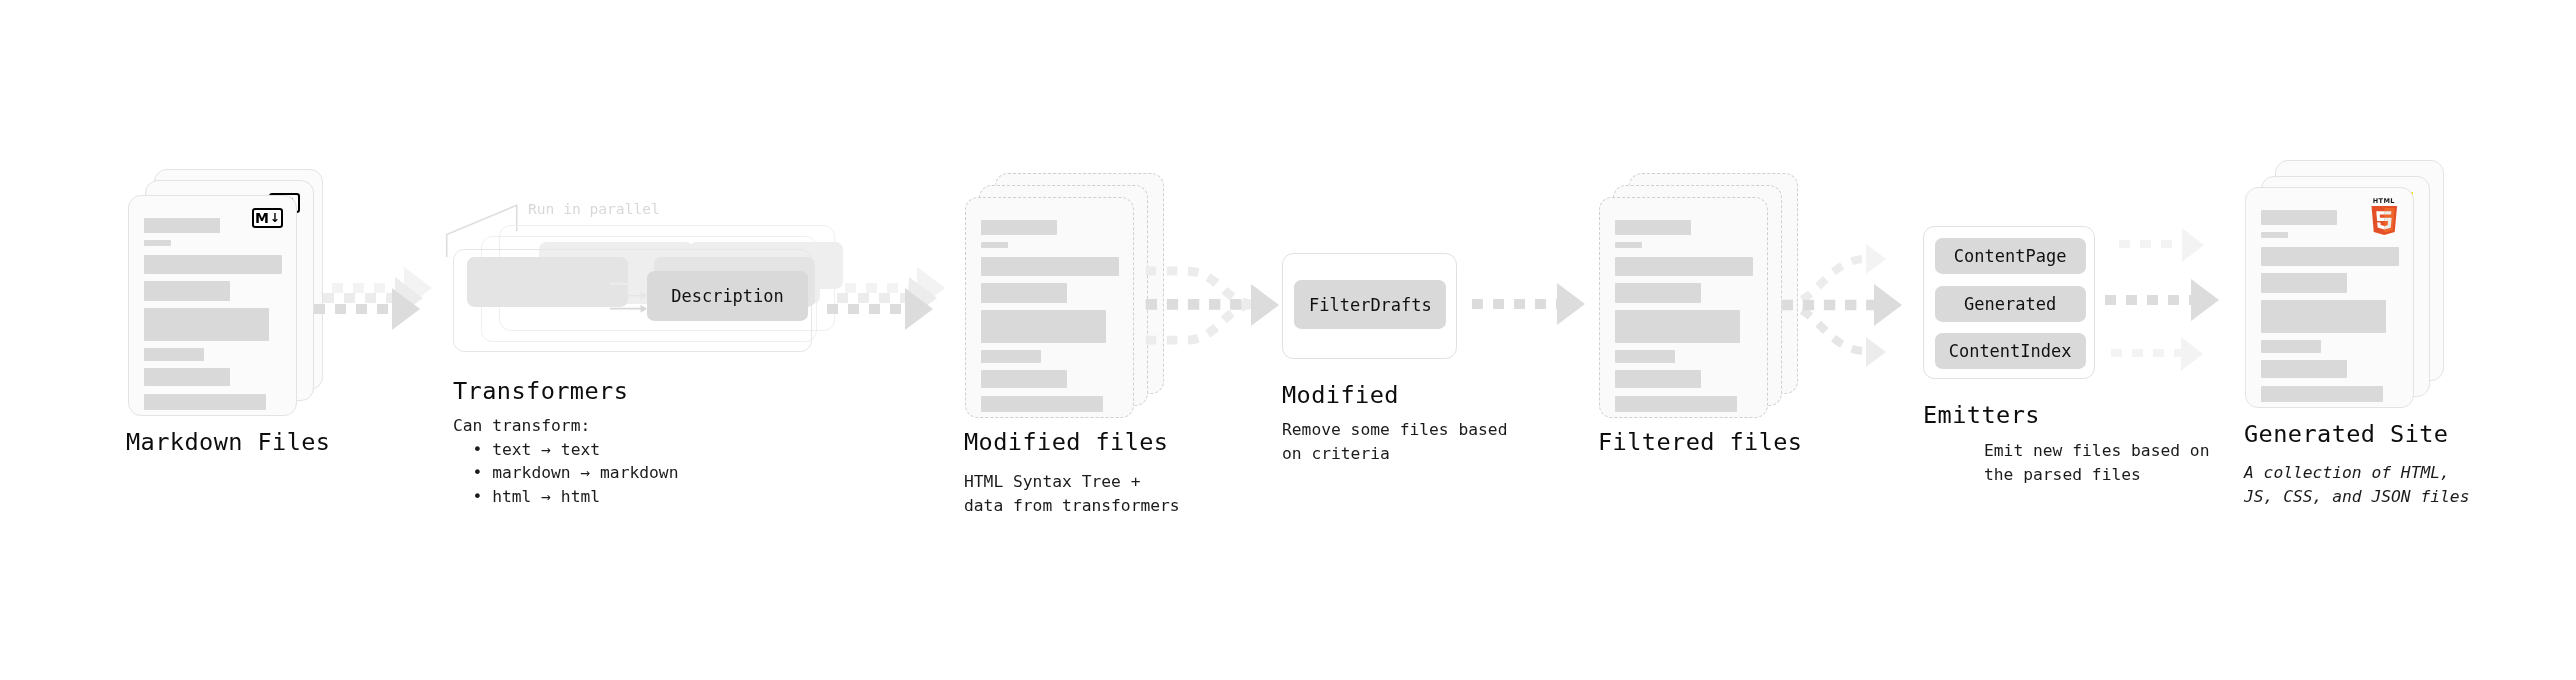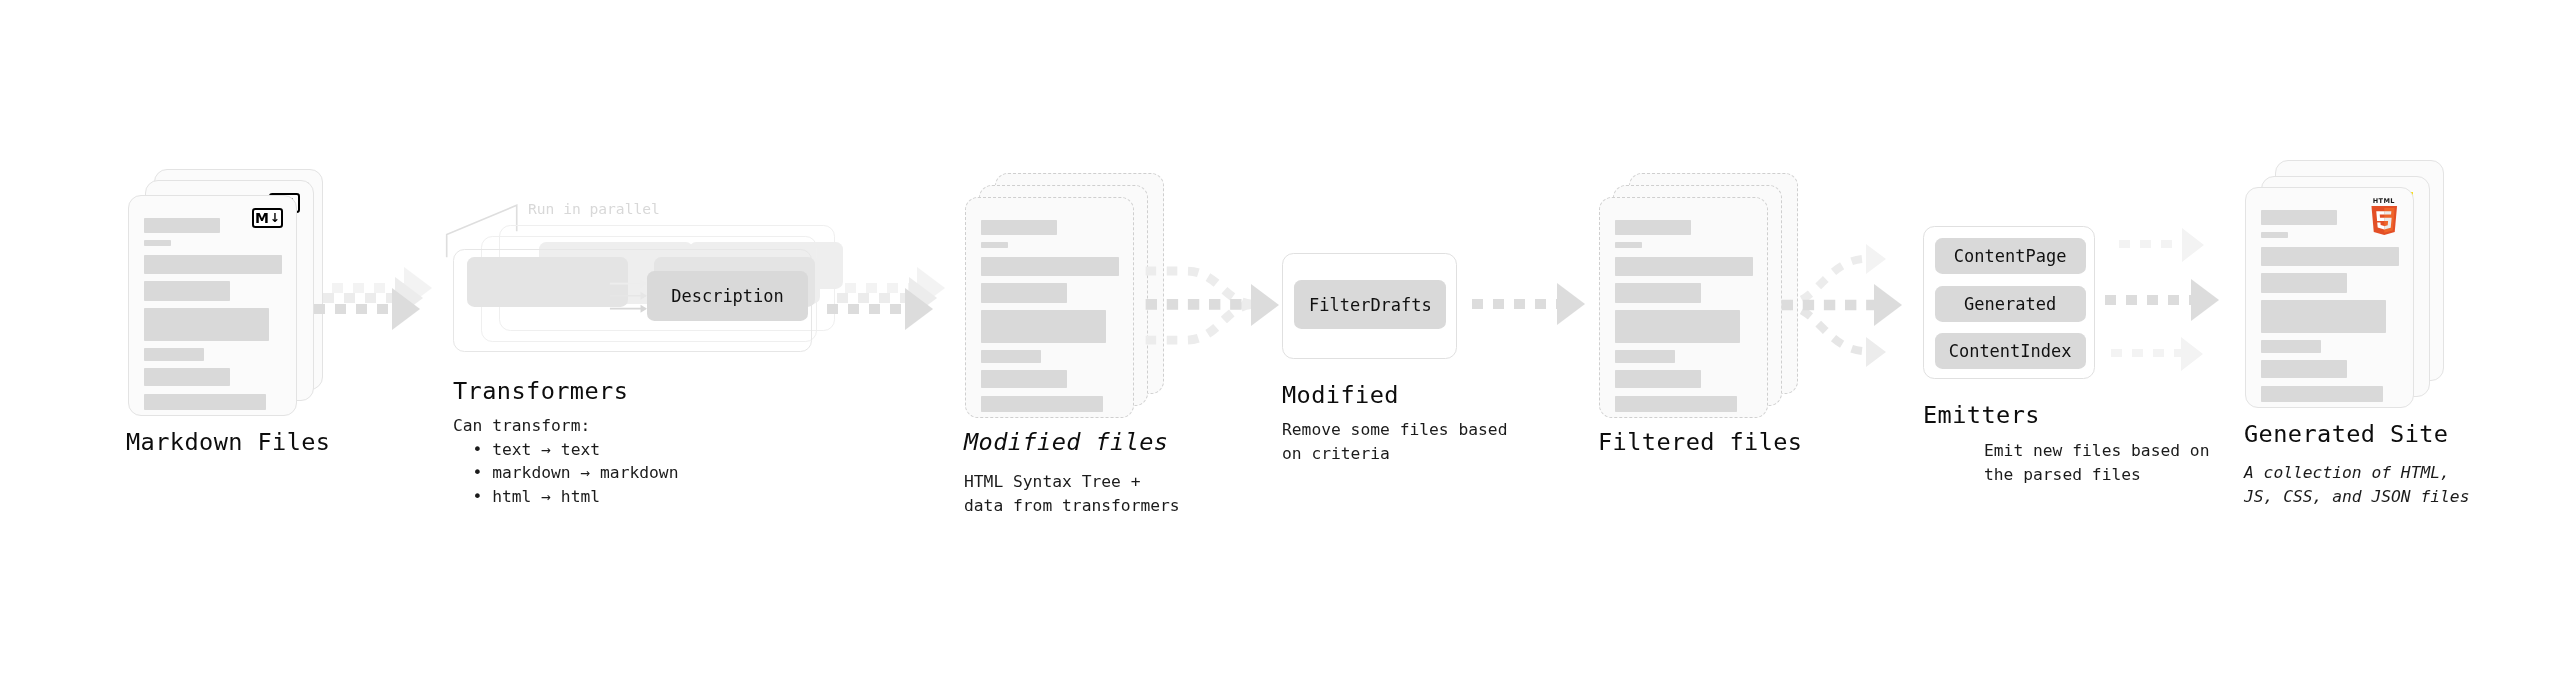--- a/index.html
+++ b/index.html
@@ -224,21 +224,21 @@
         <div class="bar b-title"></div>
         <div class="bar b-tiny"></div>
         <div class="bar b-wide"></div>
         <div class="bar b-mid"></div>
         <div class="bar b-tall"></div>
         <div class="bar b-short"></div>
         <div class="bar b-mid2"></div>
         <div class="bar b-last"></div>
       </div>
     </div>
-    <div class="lbl-title" style="left:964px;top:428px;font-style:italic;">Modified files</div>
+    <div class="lbl-title" style="left:964px;top:428px;">Modified files</div>
     <div class="lbl-sub" style="left:964px;top:470px;">HTML Syntax Tree +
 data from transformers</div>
   </div>
 
   <div class="node">
     <svg class="curve" style="left:1144px;top:258px;" width="130" height="96" viewBox="0 0 160 118">
       <path d="M2,16 L52,16 C92,16 100,57 136,57" fill="none" stroke="#ececec" stroke-width="11" stroke-dasharray="13 13" stroke-linecap="butt"></path>
       <path d="M2,101 L52,101 C92,101 100,57 136,57" fill="none" stroke="#ececec" stroke-width="11" stroke-dasharray="13 13" stroke-linecap="butt"></path>
       <path d="M2,57 L136,57" fill="none" stroke="#dcdcdc" stroke-width="13" stroke-dasharray="14 12" stroke-linecap="butt"></path>
     </svg>

